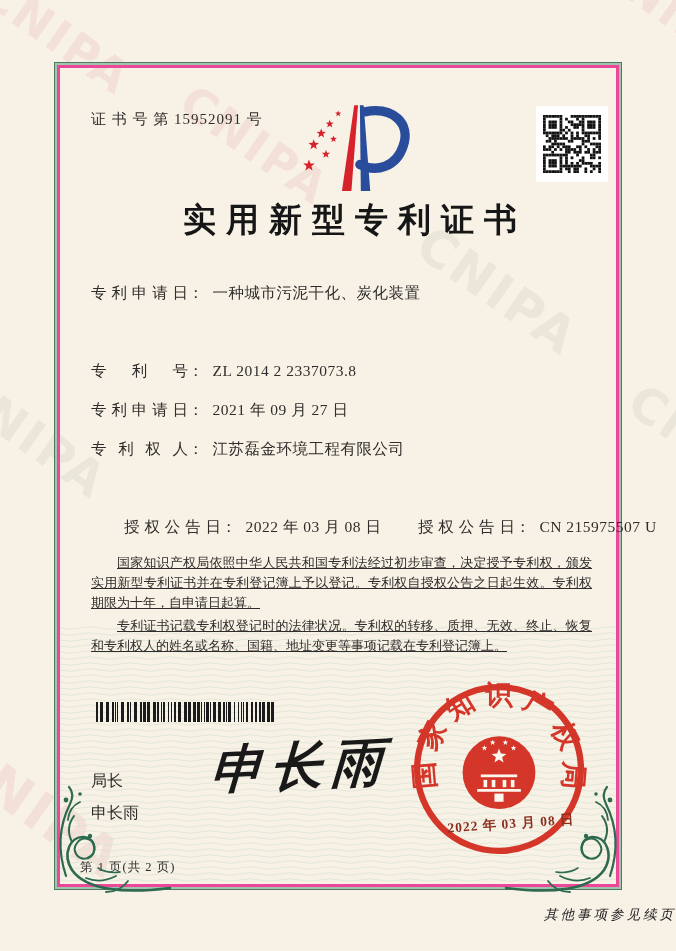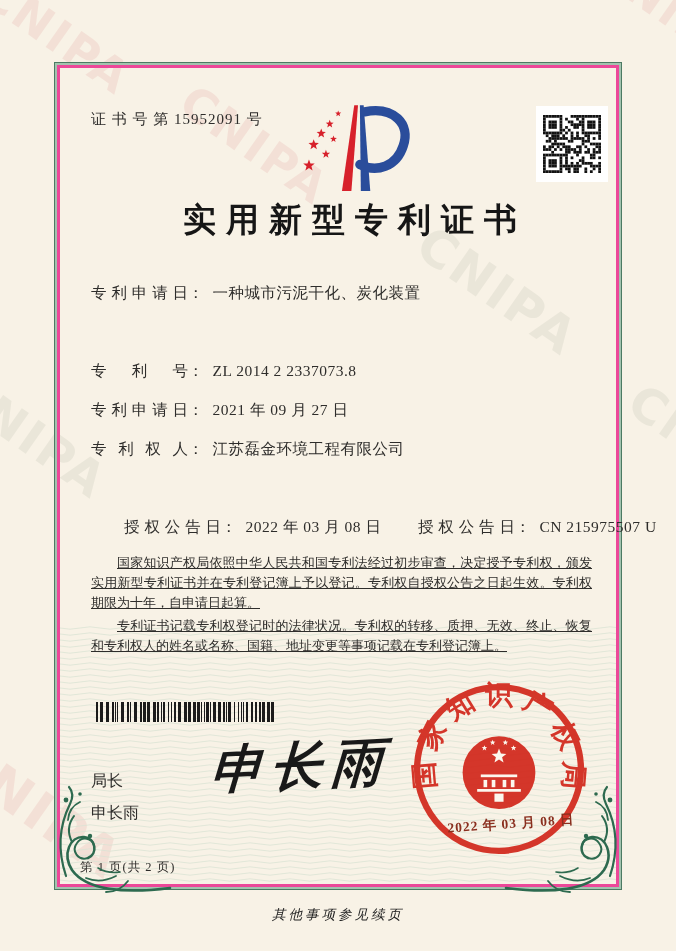--- a/index.html
+++ b/index.html
@@ -55,21 +55,21 @@
     position:absolute;left:346px;top:747px;width:210px;text-align:center;
     font-size:13.5px;font-weight:bold;color:#8a2f1f;letter-spacing:1px;
     transform:rotate(-4deg);
   }
   .page-num{position:absolute;left:0;top:791px;width:100%;font-size:12.5px;letter-spacing:1px;padding-left:20px;}
   .corner{position:absolute;width:128px;height:120px;pointer-events:none;}
   .corner.left{left:-14px;top:708px;}
   .corner.right{right:-14px;top:708px;transform:scaleX(-1);}
   
   .footer-note{
-    position:absolute;left:0;top:906px;width:100%;text-align:center;z-index:1;
+    position:absolute;left:0;top:906px;width:100%;text-align:right;z-index:1;
     font-size:13.5px;font-style:italic;letter-spacing:3px;color:#222;
   }
 </style>
 </head>
 <body>
 
 <span class="wm pink" style="left:-28px;top:8px;font-size:46px;">CNIPA</span>
 <span class="wm pink" style="left:170px;top:118px;font-size:46px;">CNIPA</span>
 <span class="wm pink" style="left:588px;top:-16px;font-size:44px;">CNIPA</span>
 <span class="wm grey" style="left:406px;top:262px;font-size:50px;">CNIPA</span>

